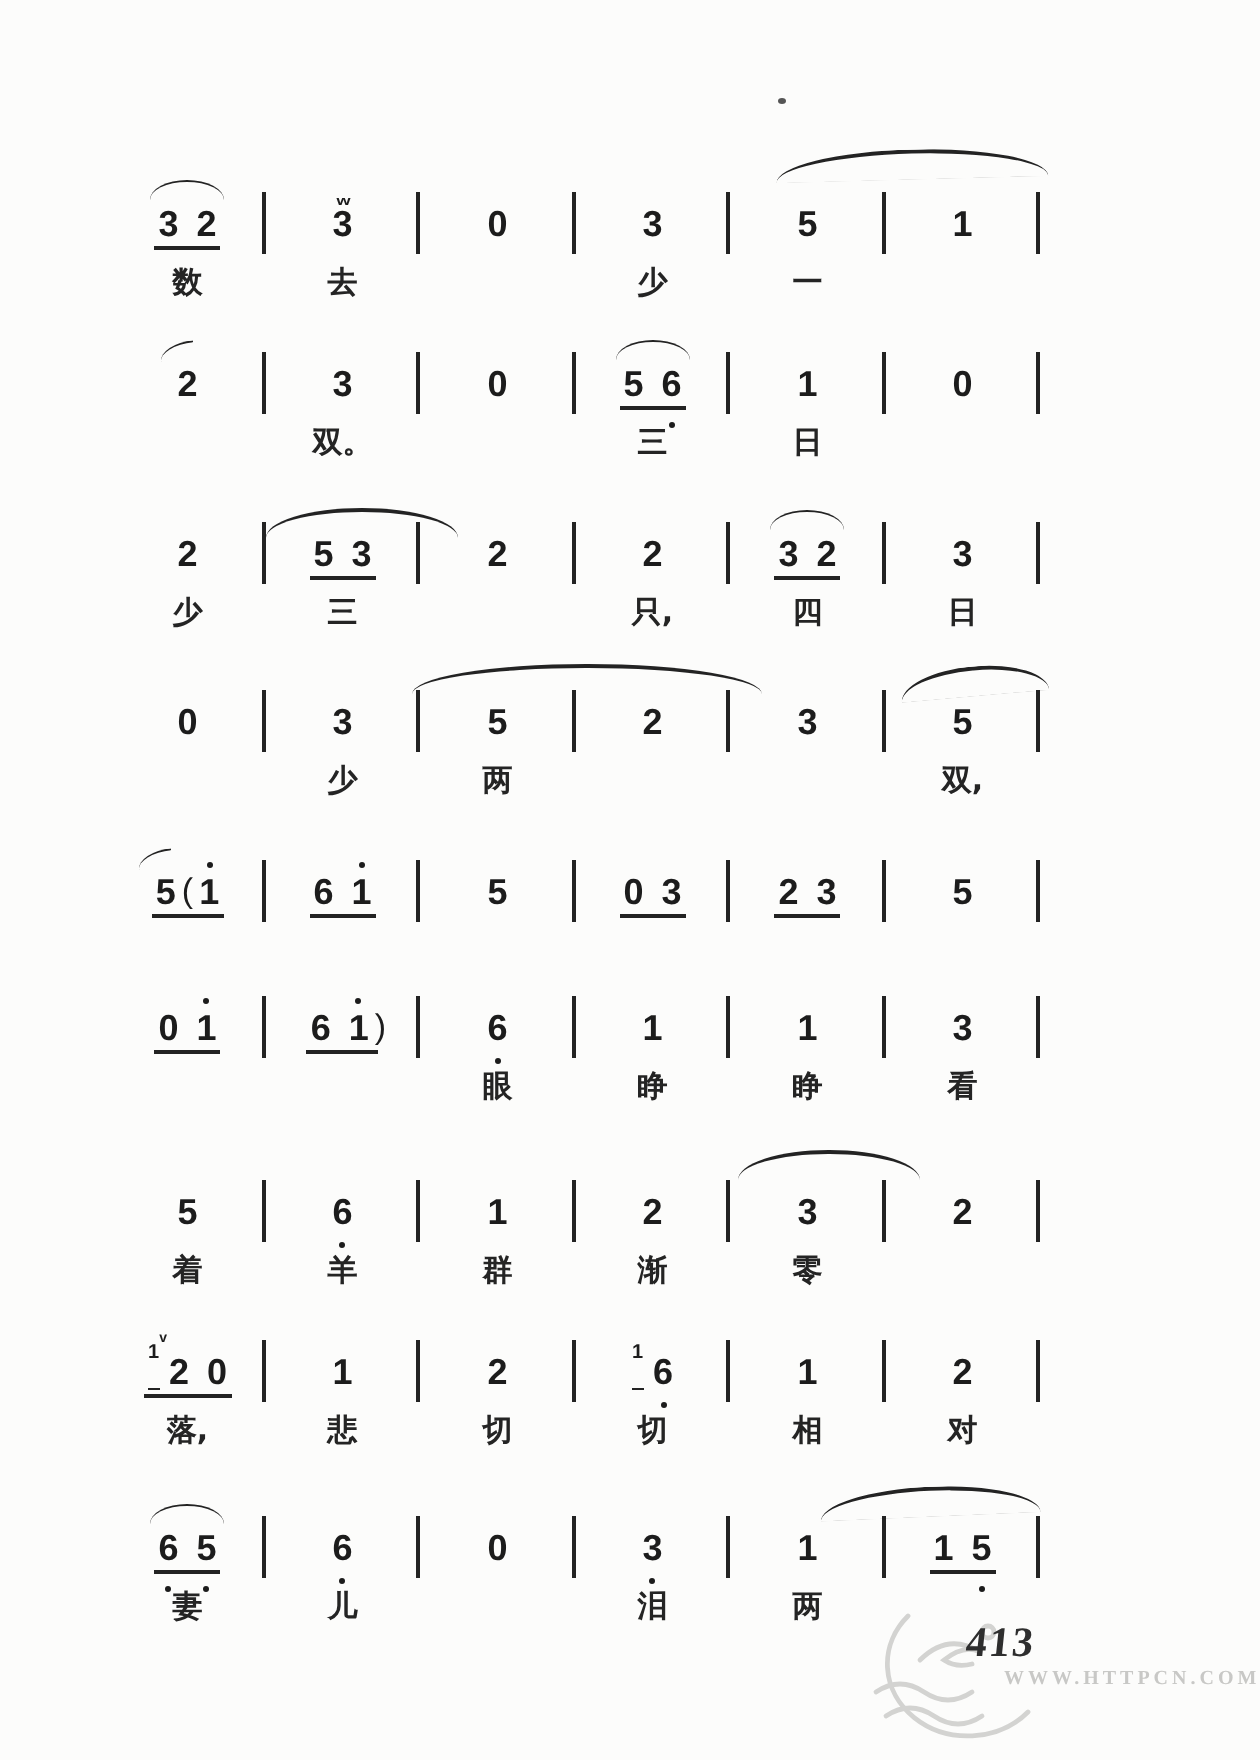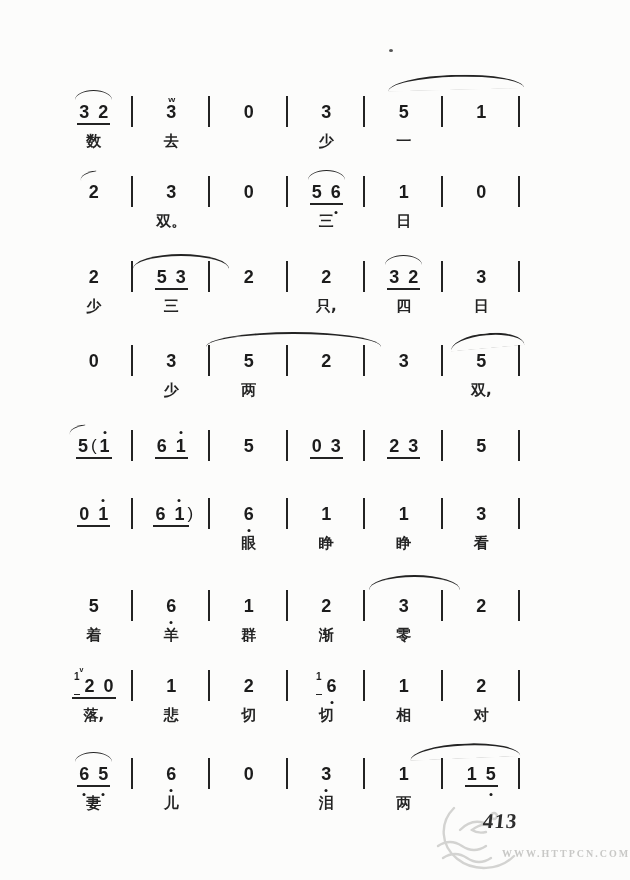--- a/index.html
+++ b/index.html
@@ -27,21 +27,21 @@
        border-top:1.7px solid #232323;border-radius:100% 0 0 0 / 100% 0 0 0;transform:rotate(-6deg);}
   .slur{position:absolute;height:13px;border-top:2px solid #232323;
         border-radius:50% 50% 0 0 / 100% 100% 0 0;transform-origin:right center;}
   .lyric{position:absolute;top:51px;left:0;width:100%;text-align:center;font-size:15px;font-weight:600;
          color:#242424;white-space:nowrap;font-family:"DejaVu Sans",sans-serif;}
   
   .wm{position:absolute;left:428px;top:793px;width:210px;height:90px;color:#d8d8d8;}
   .wm-name{position:absolute;left:70px;top:2px;font-size:45px;line-height:48px;font-weight:700;
            letter-spacing:-2px;color:#efefed;-webkit-text-stroke:1.3px #cfcfcd;
            font-family:"DejaVu Sans",sans-serif;white-space:nowrap;}
-  .wm-url{position:absolute;left:74px;top:55px;font-size:10px;letter-spacing:2px;color:#c8c8c6;
+  .wm-url{position:absolute;left:74px;top:41px;font-size:10px;letter-spacing:2px;color:#c8c8c6;
           font-weight:700;font-family:"Liberation Serif",serif;white-space:nowrap;}
   .pageno{position:absolute;left:483px;top:809px;font-size:21px;font-weight:700;color:#2e2e2e;
           font-family:"Liberation Serif",serif;transform:skewX(-6deg);letter-spacing:1px;}
   .speck{position:absolute;left:389px;top:49px;width:4px;height:3px;background:#555;border-radius:50%;}
 </style>
 </head>
 <body>
 
 <div class="page">
   <div class="speck"></div>

